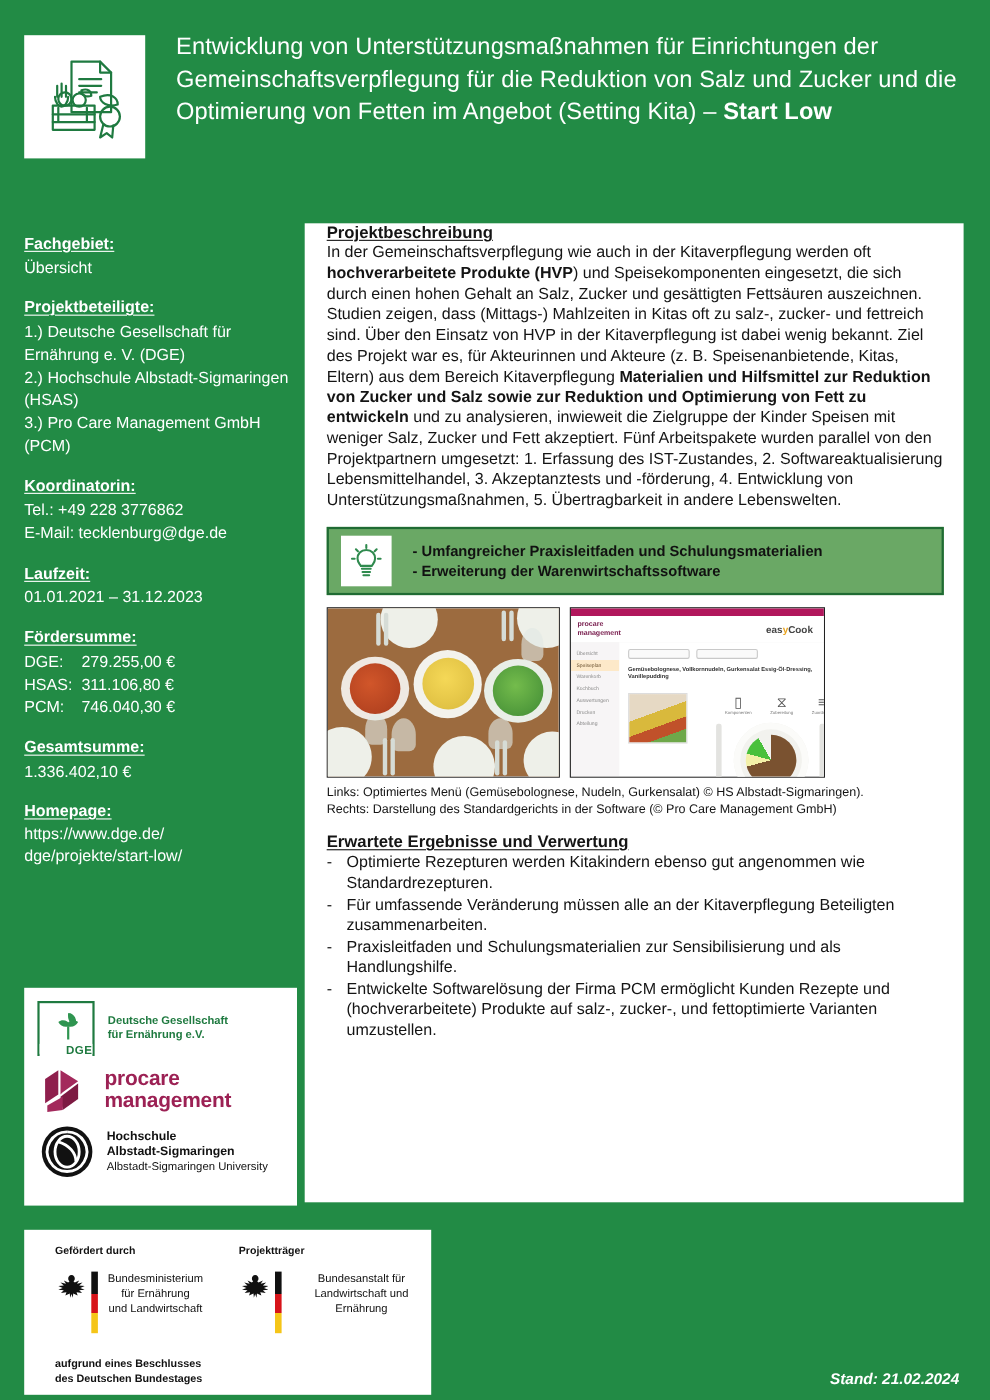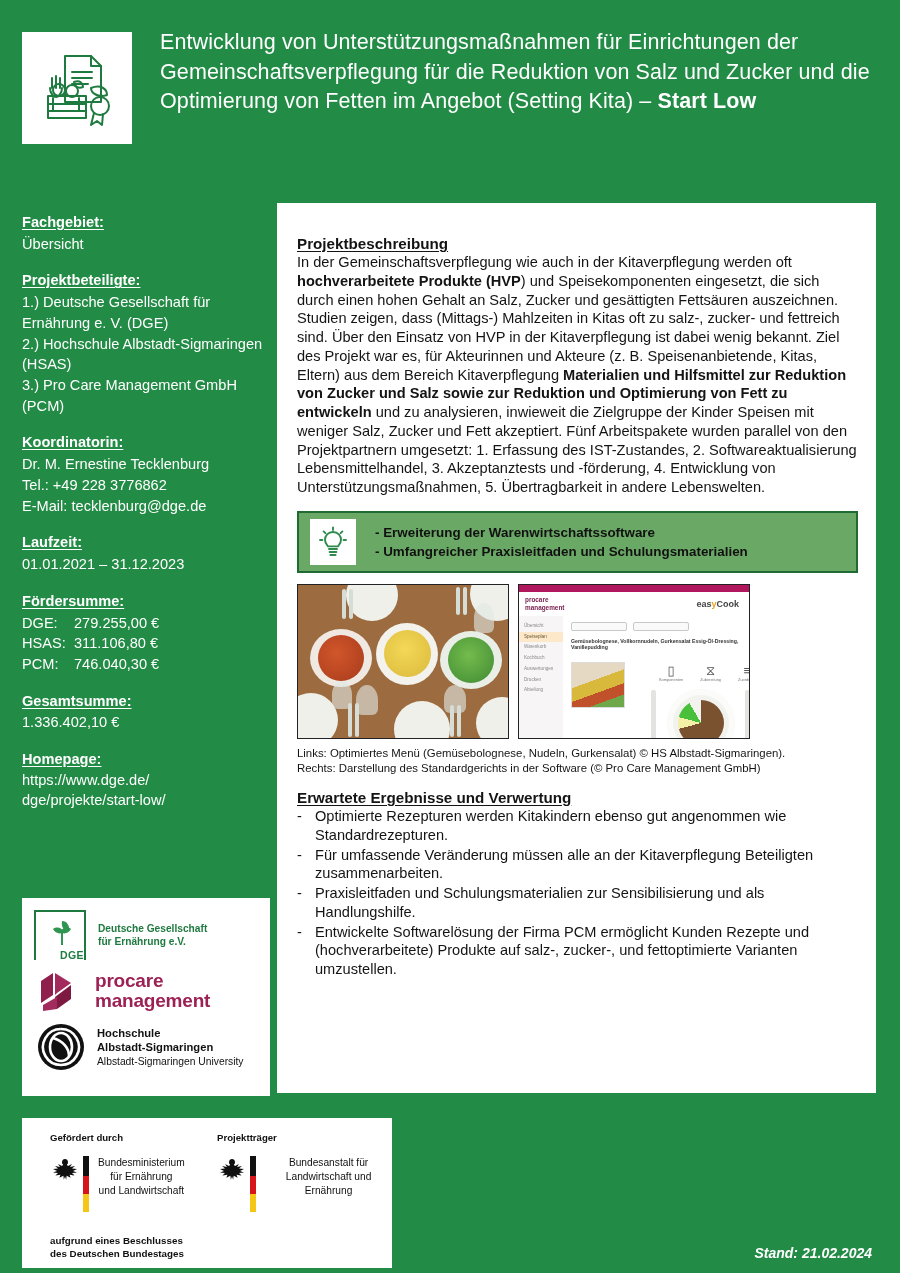--- a/index.html
+++ b/index.html
@@ -121,21 +121,21 @@
   .fund-text { font-size: 10.2px; line-height: 1.36; }
   .fund-note { font-size: 9.8px; font-weight: 700; line-height: 1.36; margin-top: 22px; }
 
   
   .main-card {
     position: absolute;
     left: 277px; top: 203px;
     width: 599px; height: 890px;
     background: #ffffff;
     color: #141414;
-    padding: 32px 18px 0 20px;
+    padding: 0 18px 0 20px;
   }
   .sec-head {
     font-size: 15.2px; font-weight: 700;
     text-decoration: underline; text-underline-offset: 2px;
     margin-bottom: 1px;
   }
   .body-text {
     font-size: 14.6px; line-height: 1.285;
     text-align: left;
   }
@@ -257,21 +257,20 @@
 
   <div class="sb-block">
     <div class="sb-head">Projektbeteiligte:</div>
     <div class="sb-line">1.) Deutsche Gesellschaft für Ernährung e. V. (DGE)
 2.) Hochschule Albstadt-Sigmaringen (HSAS)
 3.) Pro Care Management GmbH (PCM)</div>
   </div>
 
   <div class="sb-block">
     <div class="sb-head">Koordinatorin:</div>
-    <div class="sb-line">Dr. M. Ernestine Tecklenburg</div>
     <div class="sb-line">Tel.: +49 228 3776862</div>
     <div class="sb-line">E-Mail: tecklenburg@dge.de</div>
   </div>
 
   <div class="sb-block">
     <div class="sb-head">Laufzeit:</div>
     <div class="sb-line">01.01.2021 – 31.12.2023</div>
   </div>
 
   <div class="sb-block">
@@ -392,22 +391,22 @@
     <div class="hl-icon-box">
       <svg width="34" height="34" viewBox="0 0 34 34">
         <g fill="none" stroke="#2f8a4e" stroke-width="1.9" stroke-linecap="round">
           <path d="M17 7 c-5 0-8 3.6-8 7.8 0 3.2 2 4.8 3 6.6 h10 c1-1.8 3-3.4 3-6.6 C25 10.6 22 7 17 7 Z"></path>
           <path d="M13 24 h8 M13.6 27 h6.8 M14.4 30 h5.2"></path>
           <path d="M17 2.5 v2.6 M7.6 6.4 l1.8 1.8 M26.4 6.4 l-1.8 1.8 M4 15 h2.4 M27.6 15 H30"></path>
         </g>
       </svg>
     </div>
     <div class="hl-lines">
+      <div>- Umfangreicher Praxisleitfaden und Schulungsmaterialien</div>
       <div>- Erweiterung der Warenwirtschaftssoftware</div>
-      <div>- Umfangreicher Praxisleitfaden und Schulungsmaterialien</div>
     </div>
   </div>
 
   <div class="img-row">
 
     <div class="photo-frame">
       <div class="meal-bg"></div>
       <div class="plate" style="left:48px; top:-16px; width:52px; height:52px;"></div>
       <div class="plate" style="left:172px; top:-18px; width:54px; height:54px;"></div>
       <div class="plate" style="left:-14px; top:108px; width:54px; height:54px;"></div>

